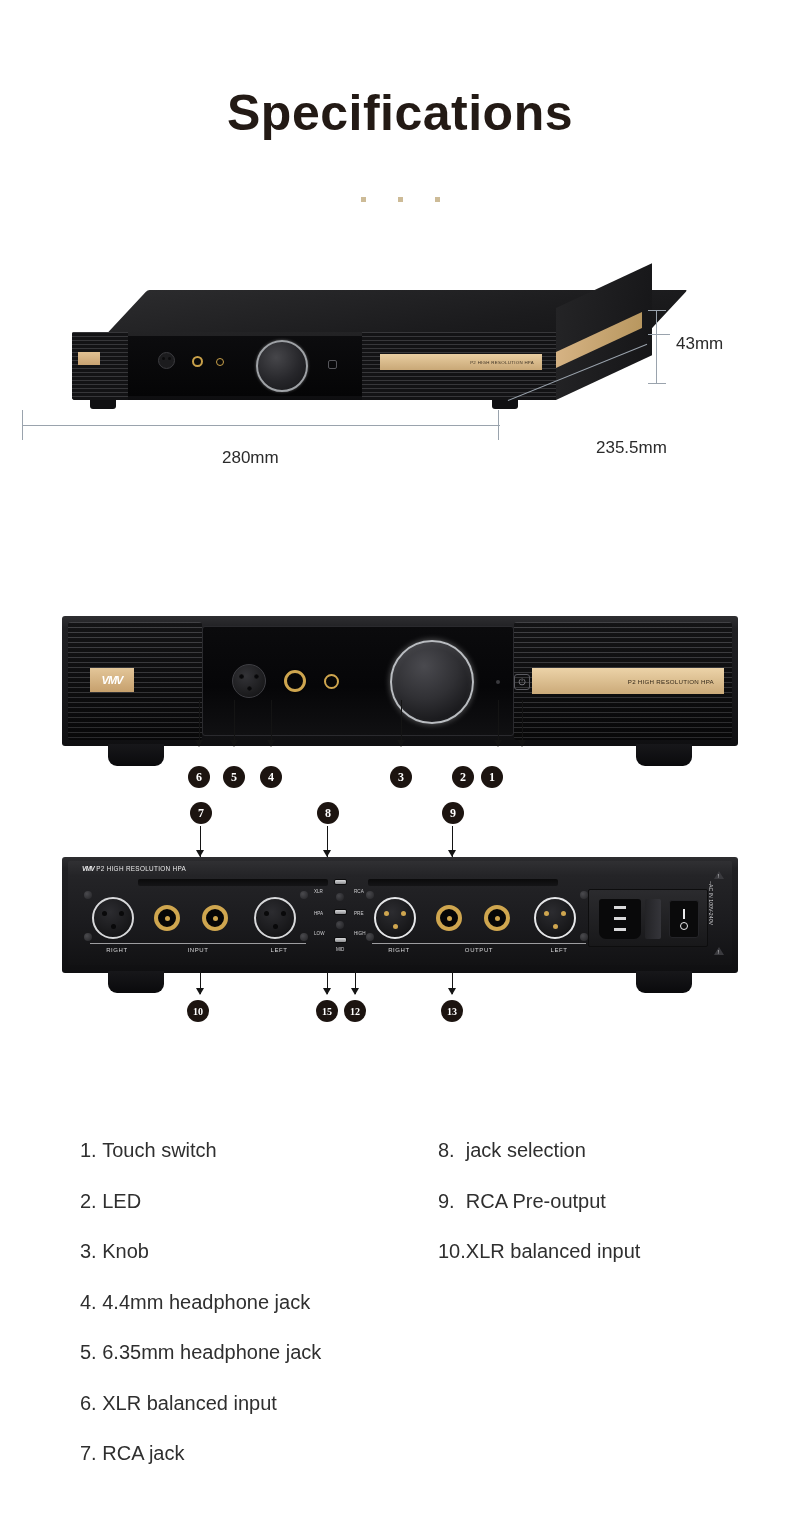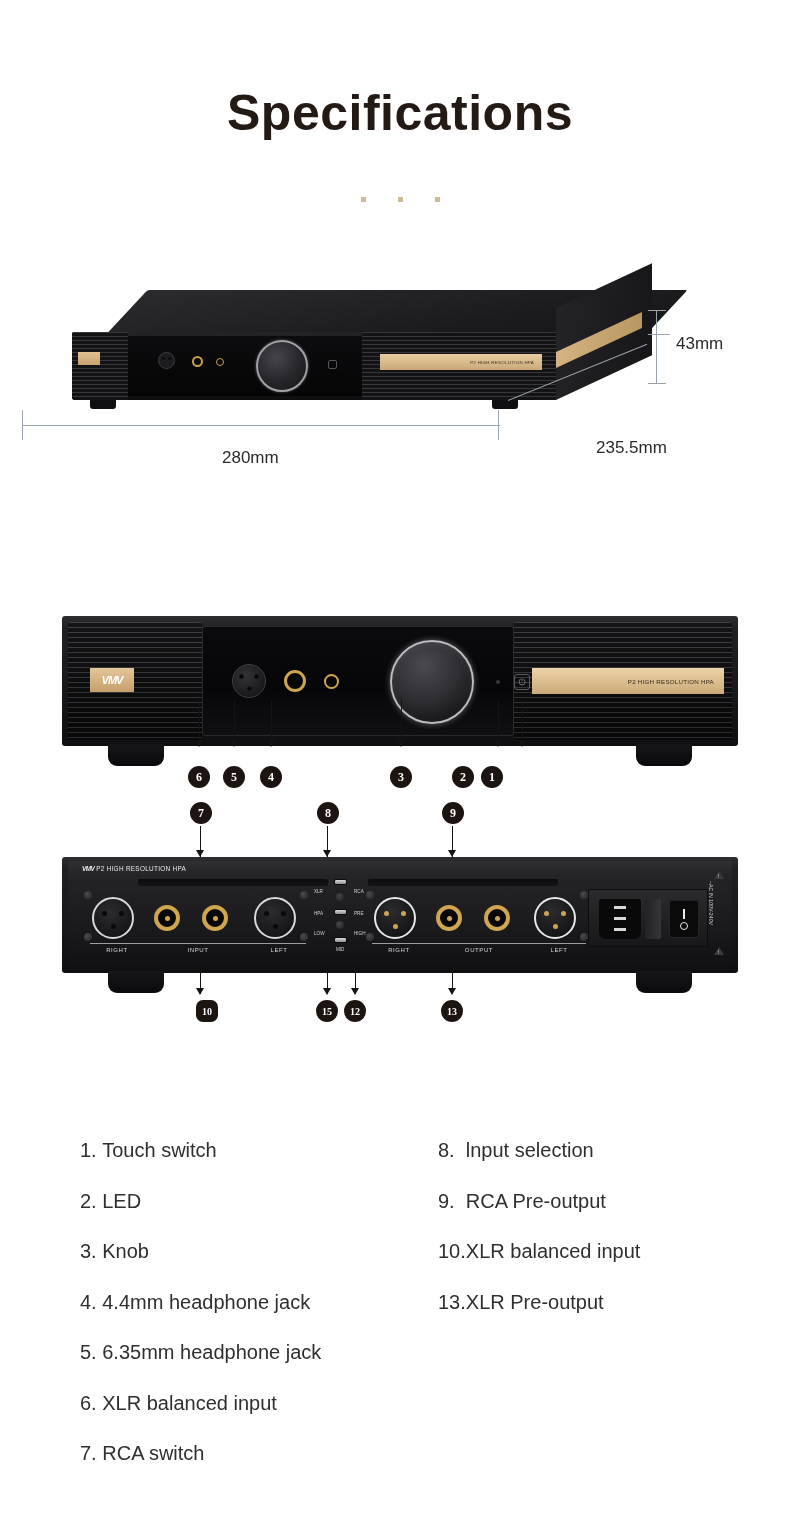--- a/index.html
+++ b/index.html
@@ -530,21 +530,21 @@
       <div class="rp-warn" style="left:646px; top:86px;"></div>
     </div>
 
     <div class="foot" style="left:46px; top:114px;"></div>
     <div class="foot" style="left:574px; top:114px;"></div>
   </div>
 
   <div>
     <div class="lead" style="left:200px; top:970px; height:24px;"></div>
     <div class="arrow-d" style="left:196px; top:988px;"></div>
-    <div class="cnum wide" style="left:196px; top:1000px;border-radius:7px;">10</div>
+    <div class="cnum wide" style="left:187px; top:1000px;">10</div>
 
     <div class="lead" style="left:327px; top:970px; height:24px;"></div>
     <div class="arrow-d" style="left:323px; top:988px;"></div>
     <div class="cnum wide" style="left:316px; top:1000px;">15</div>
 
     <div class="lead" style="left:355px; top:970px; height:24px;"></div>
     <div class="arrow-d" style="left:351px; top:988px;"></div>
     <div class="cnum wide" style="left:344px; top:1000px;">12</div>
 
     <div class="lead" style="left:452px; top:970px; height:24px;"></div>
@@ -573,37 +573,33 @@
       <div class="legitem">
           <span class="legnum">5. </span>
           <span class="legtxt">6.35mm headphone jack</span>
         </div>
       <div class="legitem">
           <span class="legnum">6. </span>
           <span class="legtxt">XLR balanced input</span>
         </div>
       <div class="legitem">
           <span class="legnum">7. </span>
-          <span class="legtxt">RCA switch</span>
+          <span class="legtxt">RCA jack</span>
         </div>
     </div>
 
     <div class="legcol right">
       <div class="legitem">
           <span class="legnum">8.  </span>
-          <span class="legtxt">lnput selection</span>
+          <span class="legtxt">jack selection</span>
         </div>
       <div class="legitem">
           <span class="legnum">9.  </span>
           <span class="legtxt">RCA Pre-output</span>
         </div>
       <div class="legitem">
           <span class="legnum">10.</span>
           <span class="legtxt">XLR balanced input</span>
         </div>
-      <div class="legitem">
-          <span class="legnum">13.</span>
-          <span class="legtxt">XLR Pre-output</span>
-        </div>
     </div>
   </div>
 
 </div>
 
 </body></html>

